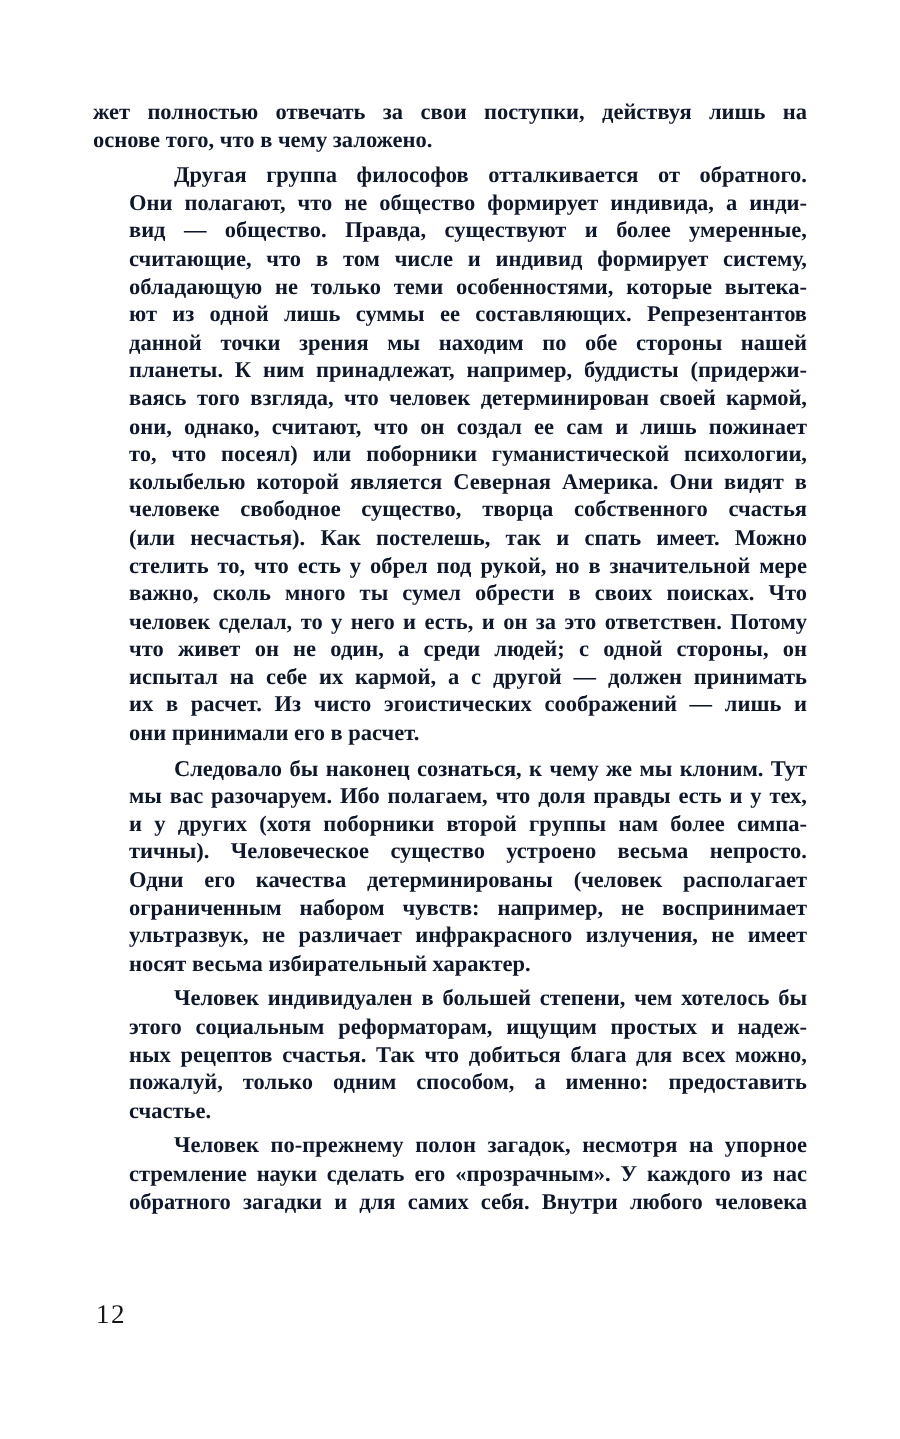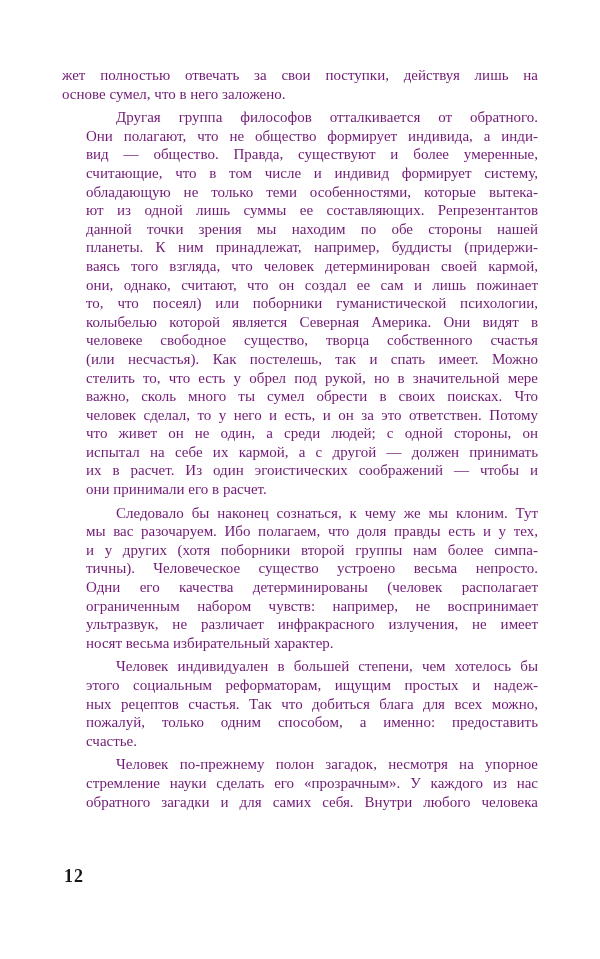--- a/index.html
+++ b/index.html
@@ -27,55 +27,55 @@
   }
   .para {
     margin: 0;
   }
   .para + .para {
     margin-top: 5px;
     margin-left: 24px;
   }
   .line {
     font-size: 15px;
-    font-weight: 400;
-    color: #701a75;
+    font-weight: 700;
+    color: #0f172a;
     line-height: 18.6px;
     height: 18.6px;
     text-align: justify;
     
     text-align-last: justify;
     -moz-text-align-last: justify;
     overflow: hidden;
   }
   .line.indent {
     padding-left: 30px;
   }
   .line.left-last {
     text-align-last: left;
     -moz-text-align-last: left;
   }
   .page-number {
     position: absolute;
     left: 64px;
     top: 866px;
     font-size: 18px;
-    font-weight: 700;
+    font-weight: 400;
     color: #161616;
     letter-spacing: 1px;
   }
 </style>
 </head>
 <body>
 
 <div class="scan-page">
   <div class="text-block" id="text-block">
       <div class="para">
         <div class="line">жет полностью отвечать за свои поступки, действуя лишь на</div>
-        <div class="line left-last">основе сумел, что в него заложено.</div>
+        <div class="line left-last">основе того, что в чему заложено.</div>
       </div>
       <div class="para">
         <div class="line indent">Другая группа философов отталкивается от обратного.</div>
         <div class="line">Они полагают, что не общество формирует индивида, а инди-</div>
         <div class="line">вид — общество. Правда, существуют и более умеренные,</div>
         <div class="line">считающие, что в том числе и индивид формирует систему,</div>
         <div class="line">обладающую не только теми особенностями, которые вытека-</div>
         <div class="line">ют из одной лишь суммы ее составляющих. Репрезентантов</div>
         <div class="line">данной точки зрения мы находим по обе стороны нашей</div>
         <div class="line">планеты. К ним принадлежат, например, буддисты (придержи-</div>
@@ -83,21 +83,21 @@
         <div class="line">они, однако, считают, что он создал ее сам и лишь пожинает</div>
         <div class="line">то, что посеял) или поборники гуманистической психологии,</div>
         <div class="line">колыбелью которой является Северная Америка. Они видят в</div>
         <div class="line">человеке свободное существо, творца собственного счастья</div>
         <div class="line">(или несчастья). Как постелешь, так и спать имеет. Можно</div>
         <div class="line">стелить то, что есть у обрел под рукой, но в значительной мере</div>
         <div class="line">важно, сколь много ты сумел обрести в своих поисках. Что</div>
         <div class="line">человек сделал, то у него и есть, и он за это ответствен. Потому</div>
         <div class="line">что живет он не один, а среди людей; с одной стороны, он</div>
         <div class="line">испытал на себе их кармой, а с другой — должен принимать</div>
-        <div class="line">их в расчет. Из один эгоистических соображений — чтобы и</div>
+        <div class="line">их в расчет. Из чисто эгоистических соображений — лишь и</div>
         <div class="line left-last">они принимали его в расчет.</div>
       </div>
       <div class="para">
         <div class="line indent">Следовало бы наконец сознаться, к чему же мы клоним. Тут</div>
         <div class="line">мы вас разочаруем. Ибо полагаем, что доля правды есть и у тех,</div>
         <div class="line">и у других (хотя поборники второй группы нам более симпа-</div>
         <div class="line">тичны). Человеческое существо устроено весьма непросто.</div>
         <div class="line">Одни его качества детерминированы (человек располагает</div>
         <div class="line">ограниченным набором чувств: например, не воспринимает</div>
         <div class="line">ультразвук, не различает инфракрасного излучения, не имеет</div>

